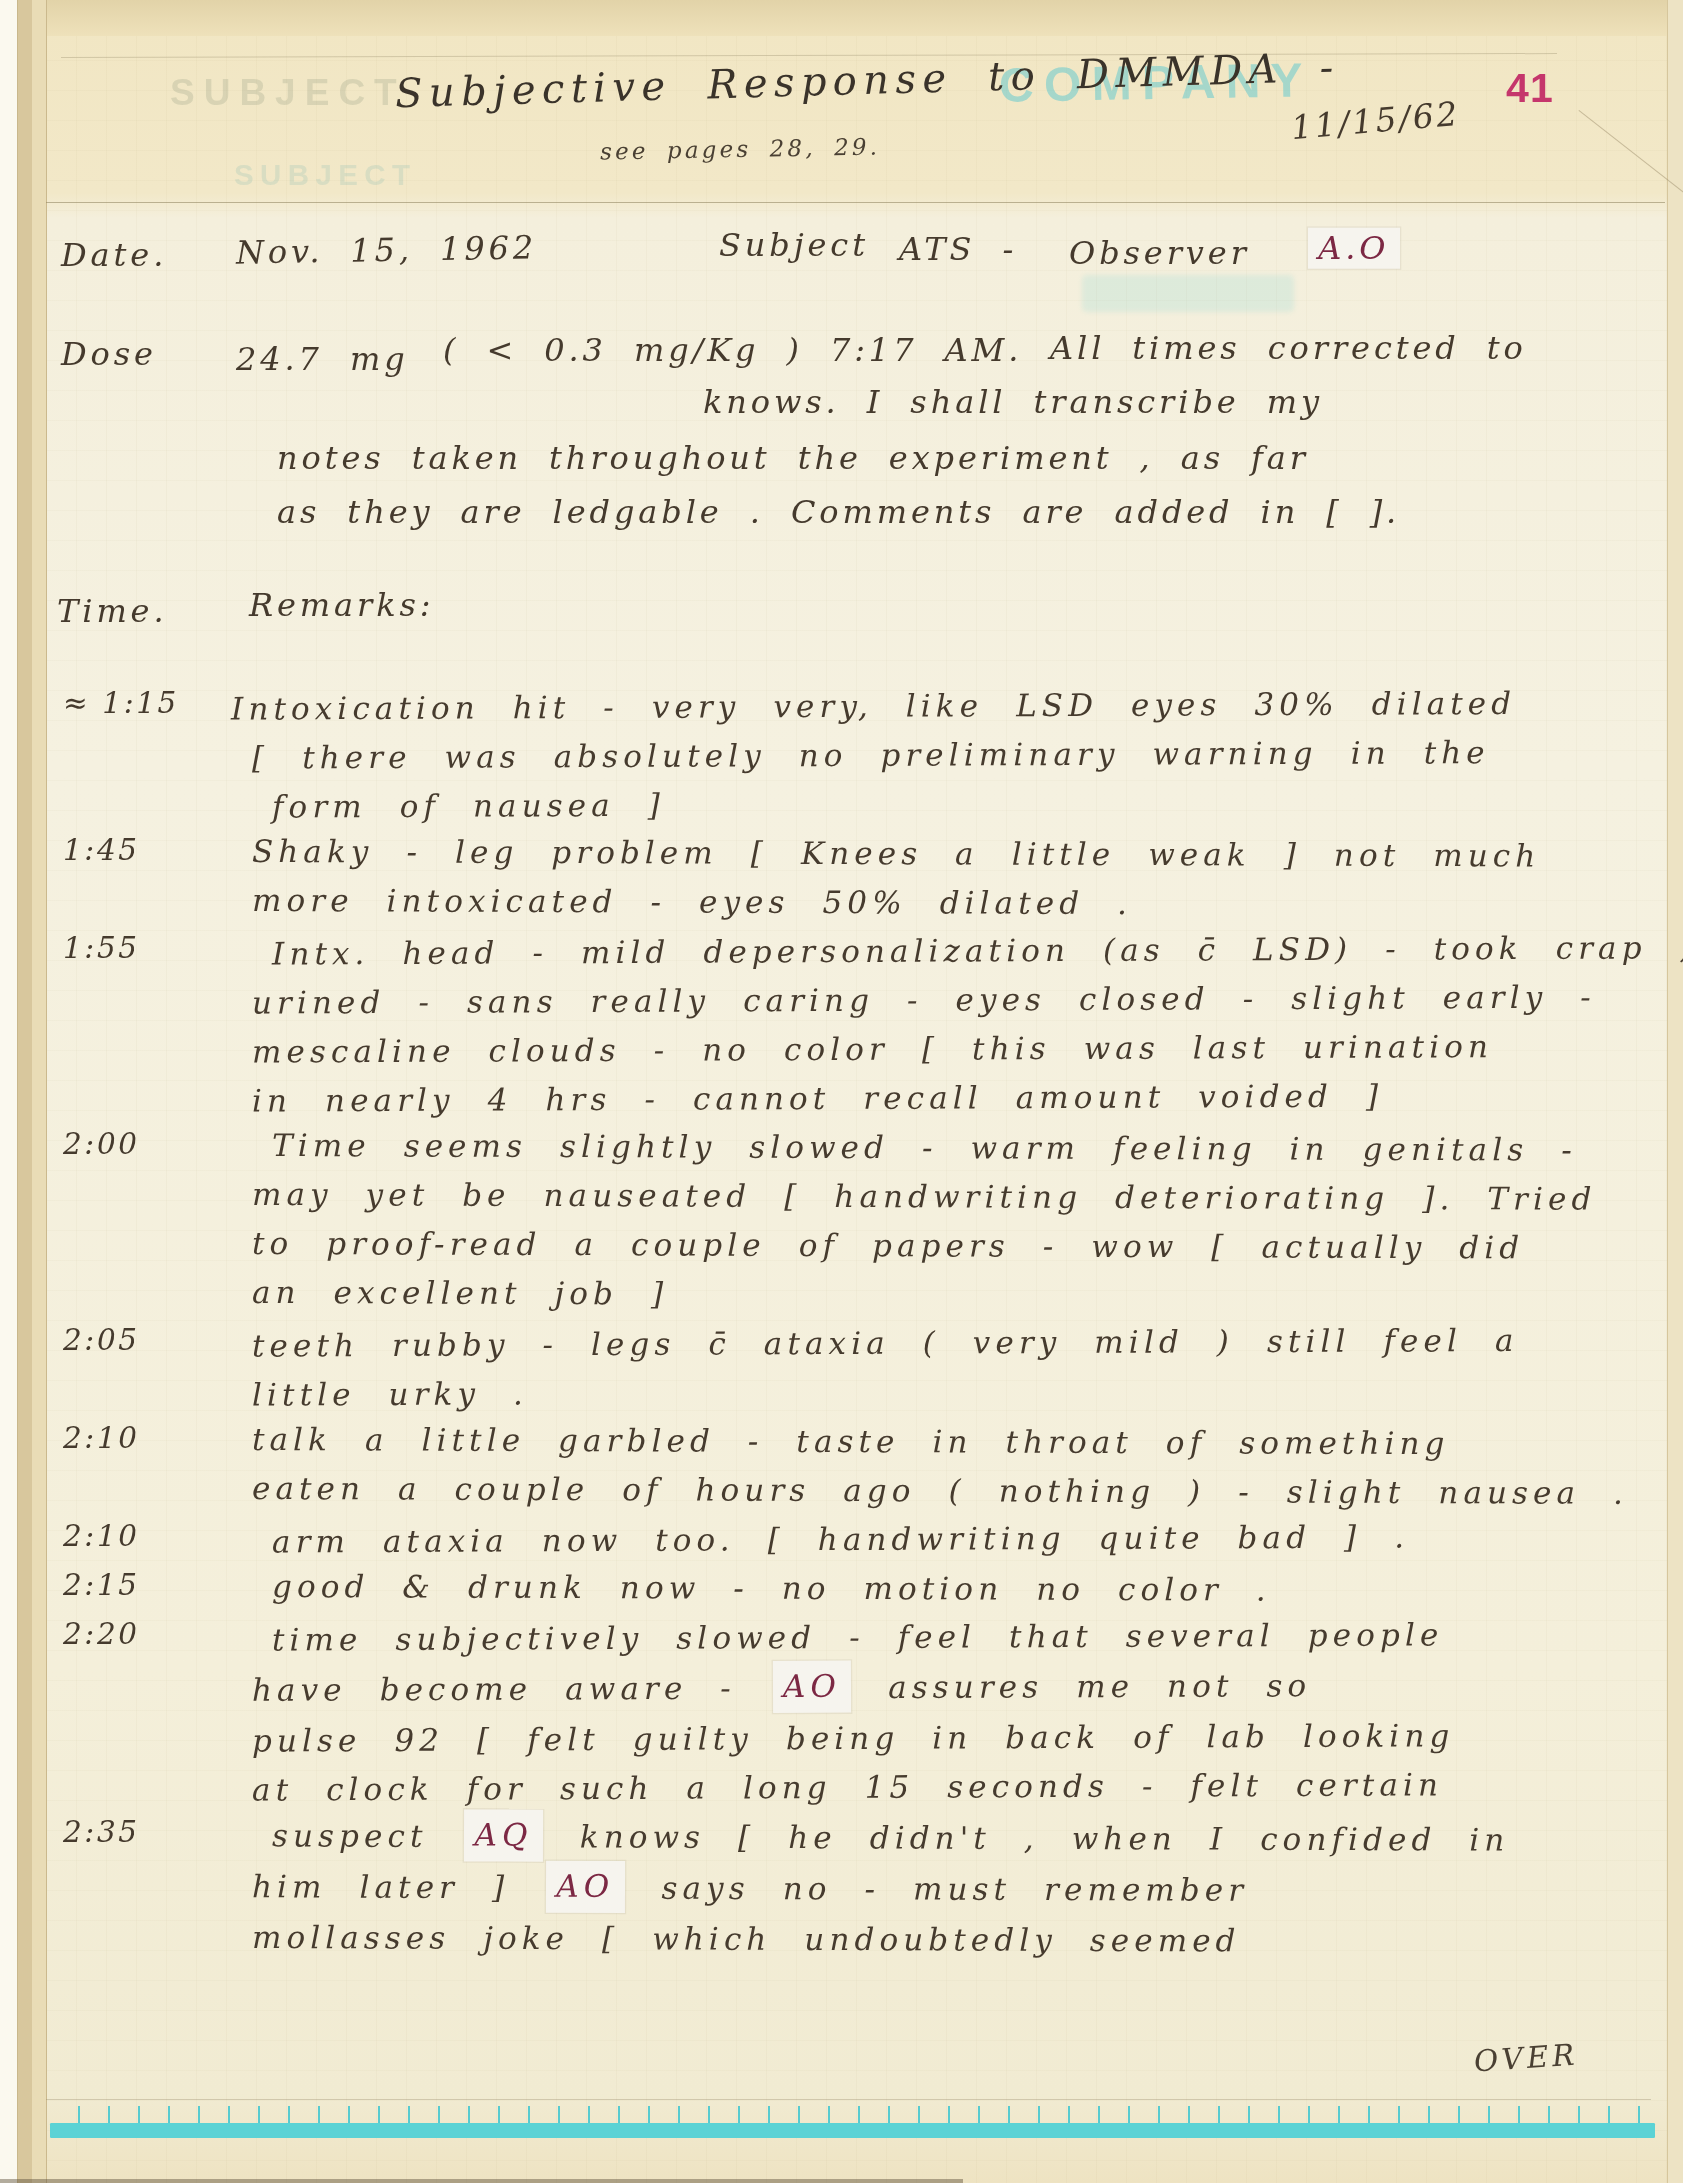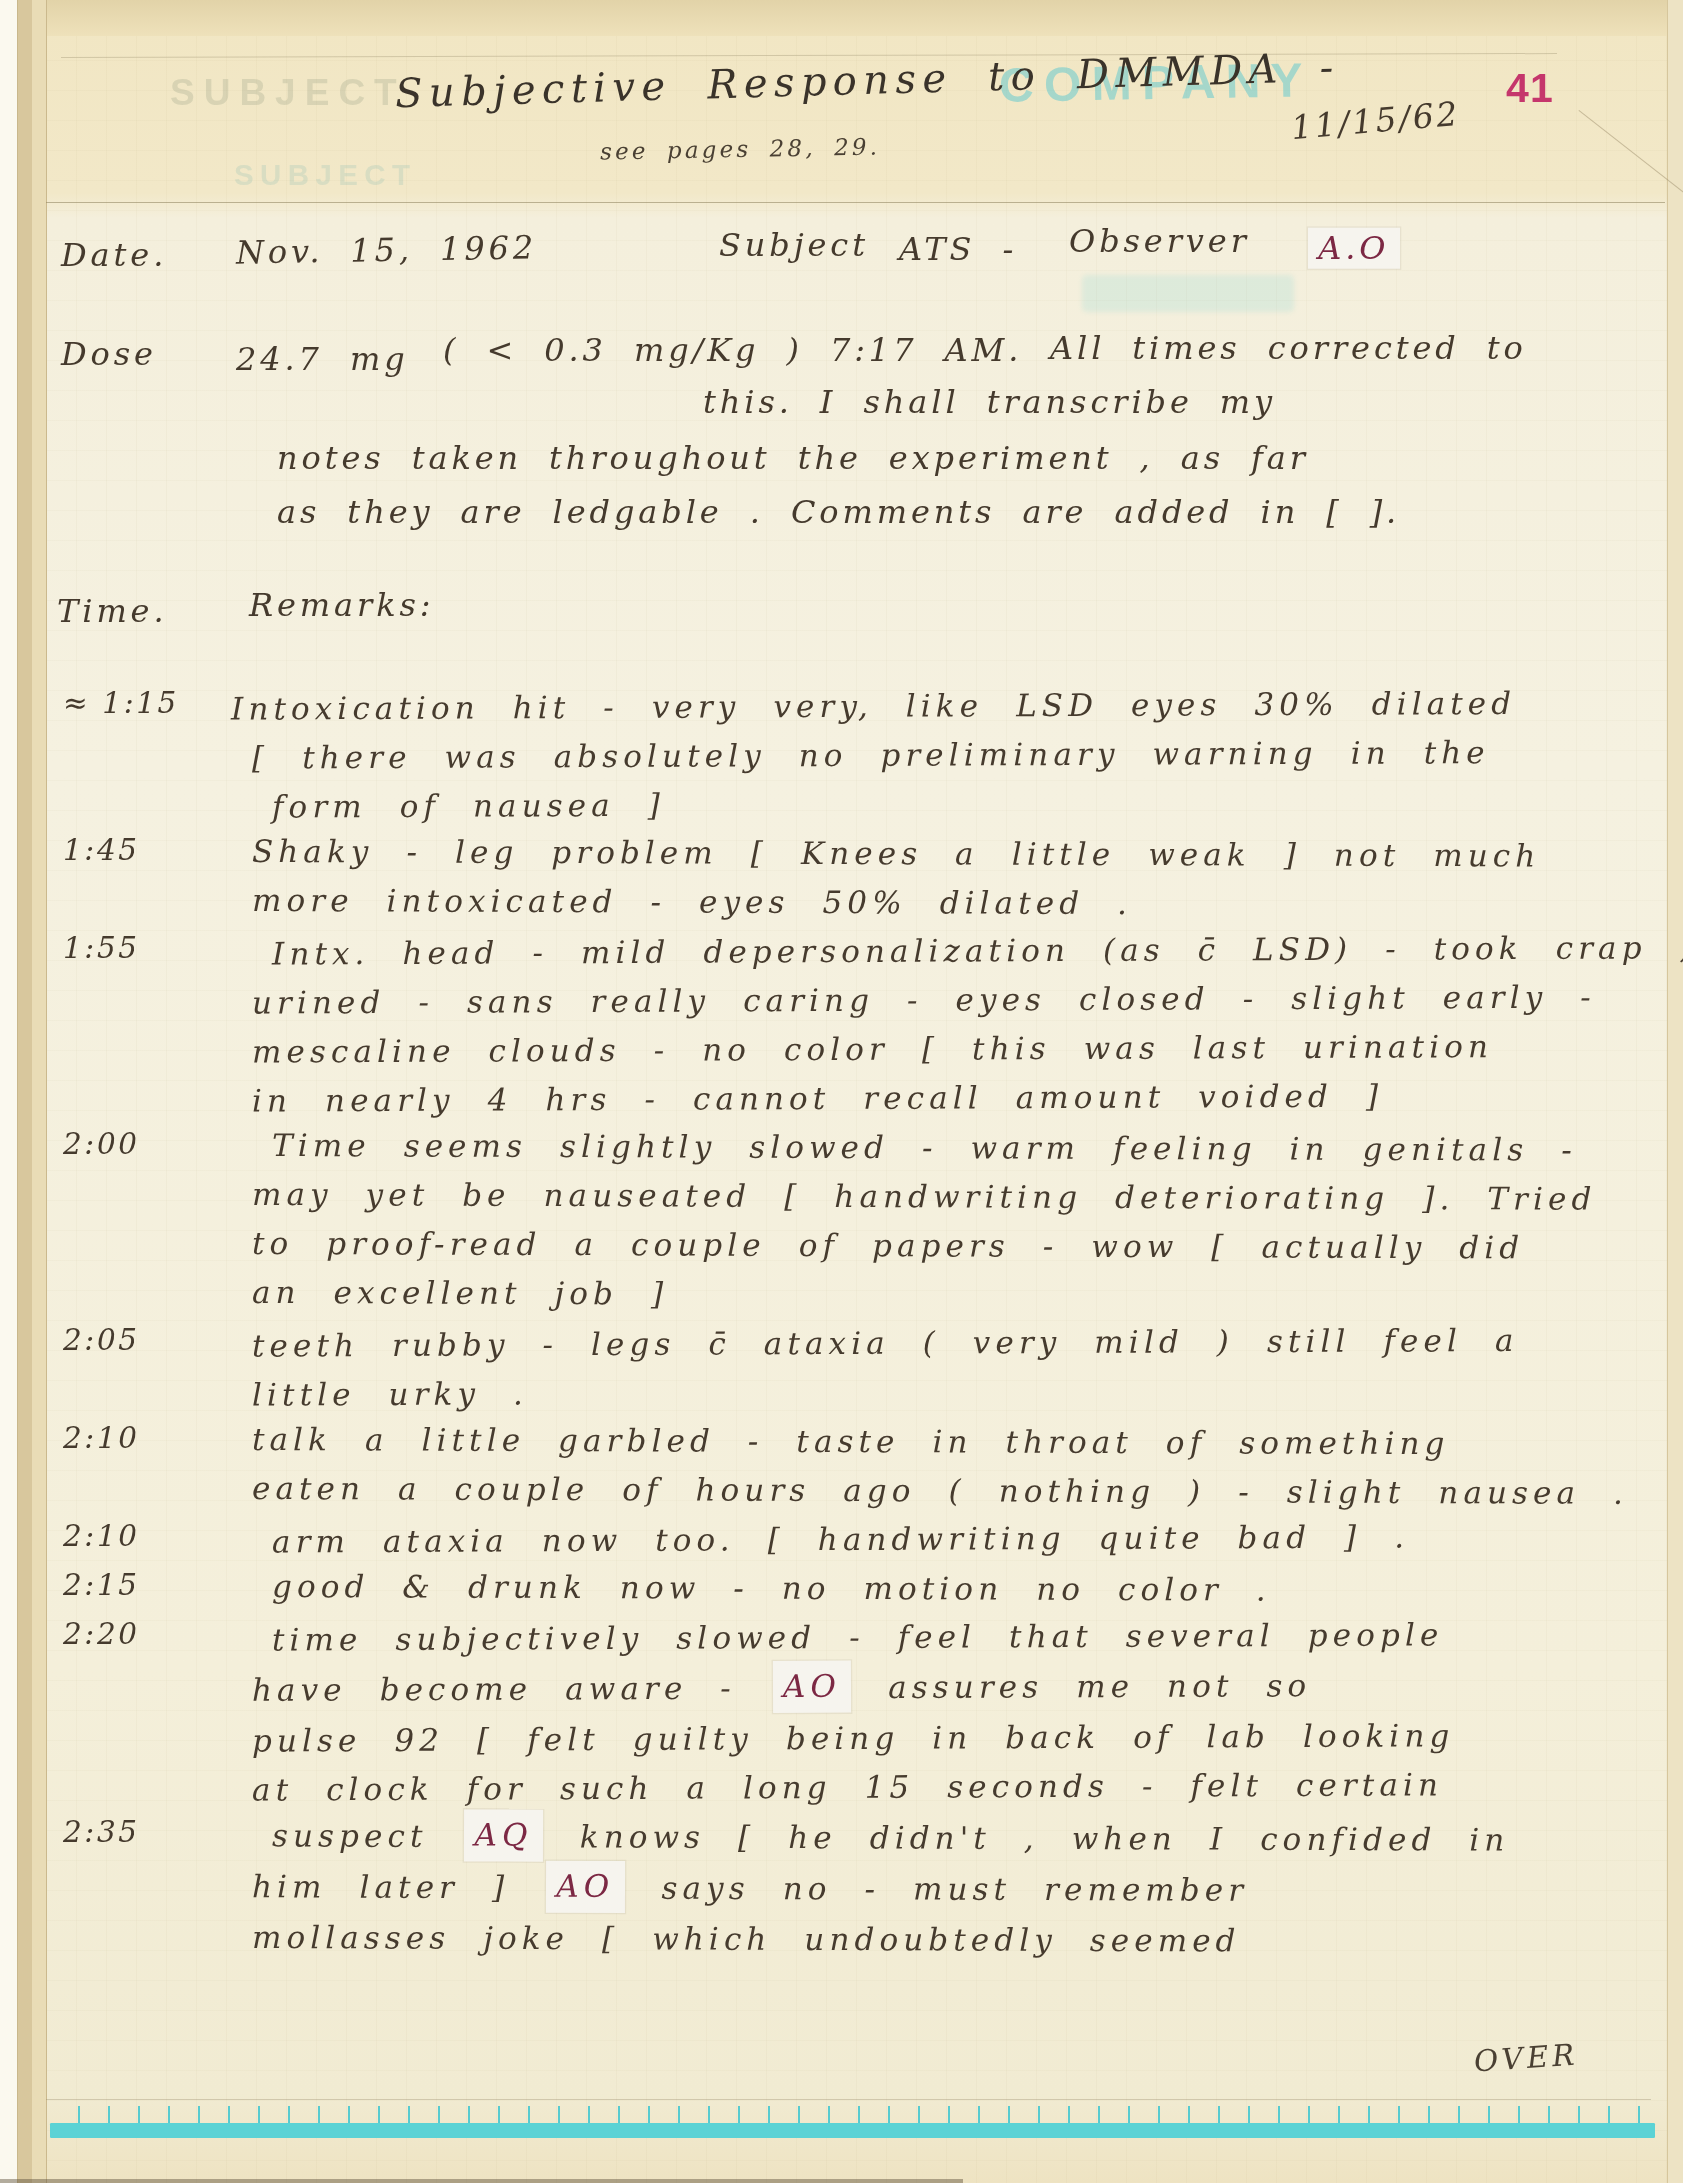--- a/index.html
+++ b/index.html
@@ -74,28 +74,28 @@
   <div class="hw title">Subjective Response to DMMDA -</div>
   <div class="hw subtitle">see pages 28, 29.</div>
   <div class="hw date-note">11/15/62</div>
 
   <div class="header-rule"></div>
 
   <div class="hw hdr" style="left:61px;top:236px;">Date.</div>
   <div class="hw hdr" style="left:236px;top:231px;transform:rotate(-1deg);">Nov. 15, 1962</div>
   <div class="hw hdr" style="left:719px;top:226px;">Subject</div>
   <div class="hw hdr" style="left:899px;top:230px;">ATS -</div>
-  <div class="hw hdr" style="left:1069px;top:222px;">Observer</div>
+  <div class="hw hdr" style="left:1069px;top:234px;">Observer</div>
   <div class="hw hdr" style="left:1304px;top:229px;"><span class="patch">A.O</span></div>
 
   <div class="hw hdr" style="left:61px;top:335px;">Dose</div>
   <div class="hw hdr" style="left:236px;top:340px;">24.7 mg</div>
   <div class="hw hdr" style="left:443px;top:331px;">( &lt; 0.3 mg/Kg ) 7:17 AM.</div>
   <div class="hw hdr" style="left:1050px;top:329px;">All times corrected to</div>
-  <div class="hw hdr" style="left:703px;top:383px;">this.  I shall transcribe my</div>
+  <div class="hw hdr" style="left:703px;top:383px;">knows.  I shall transcribe my</div>
   <div class="hw hdr" style="left:277px;top:439px;">notes taken throughout the experiment , as far</div>
   <div class="hw hdr" style="left:277px;top:493px;">as they are ledgable .  Comments are added in [ ].</div>
 
   <div class="hw hdr" style="left:57px;top:592px;">Time.</div>
   <div class="hw hdr" style="left:249px;top:586px;">Remarks:</div>
 
   <div class="log">
       <div class="entry">
         <span class="time">≈ 1:15</span>
         <div class="remarks">

